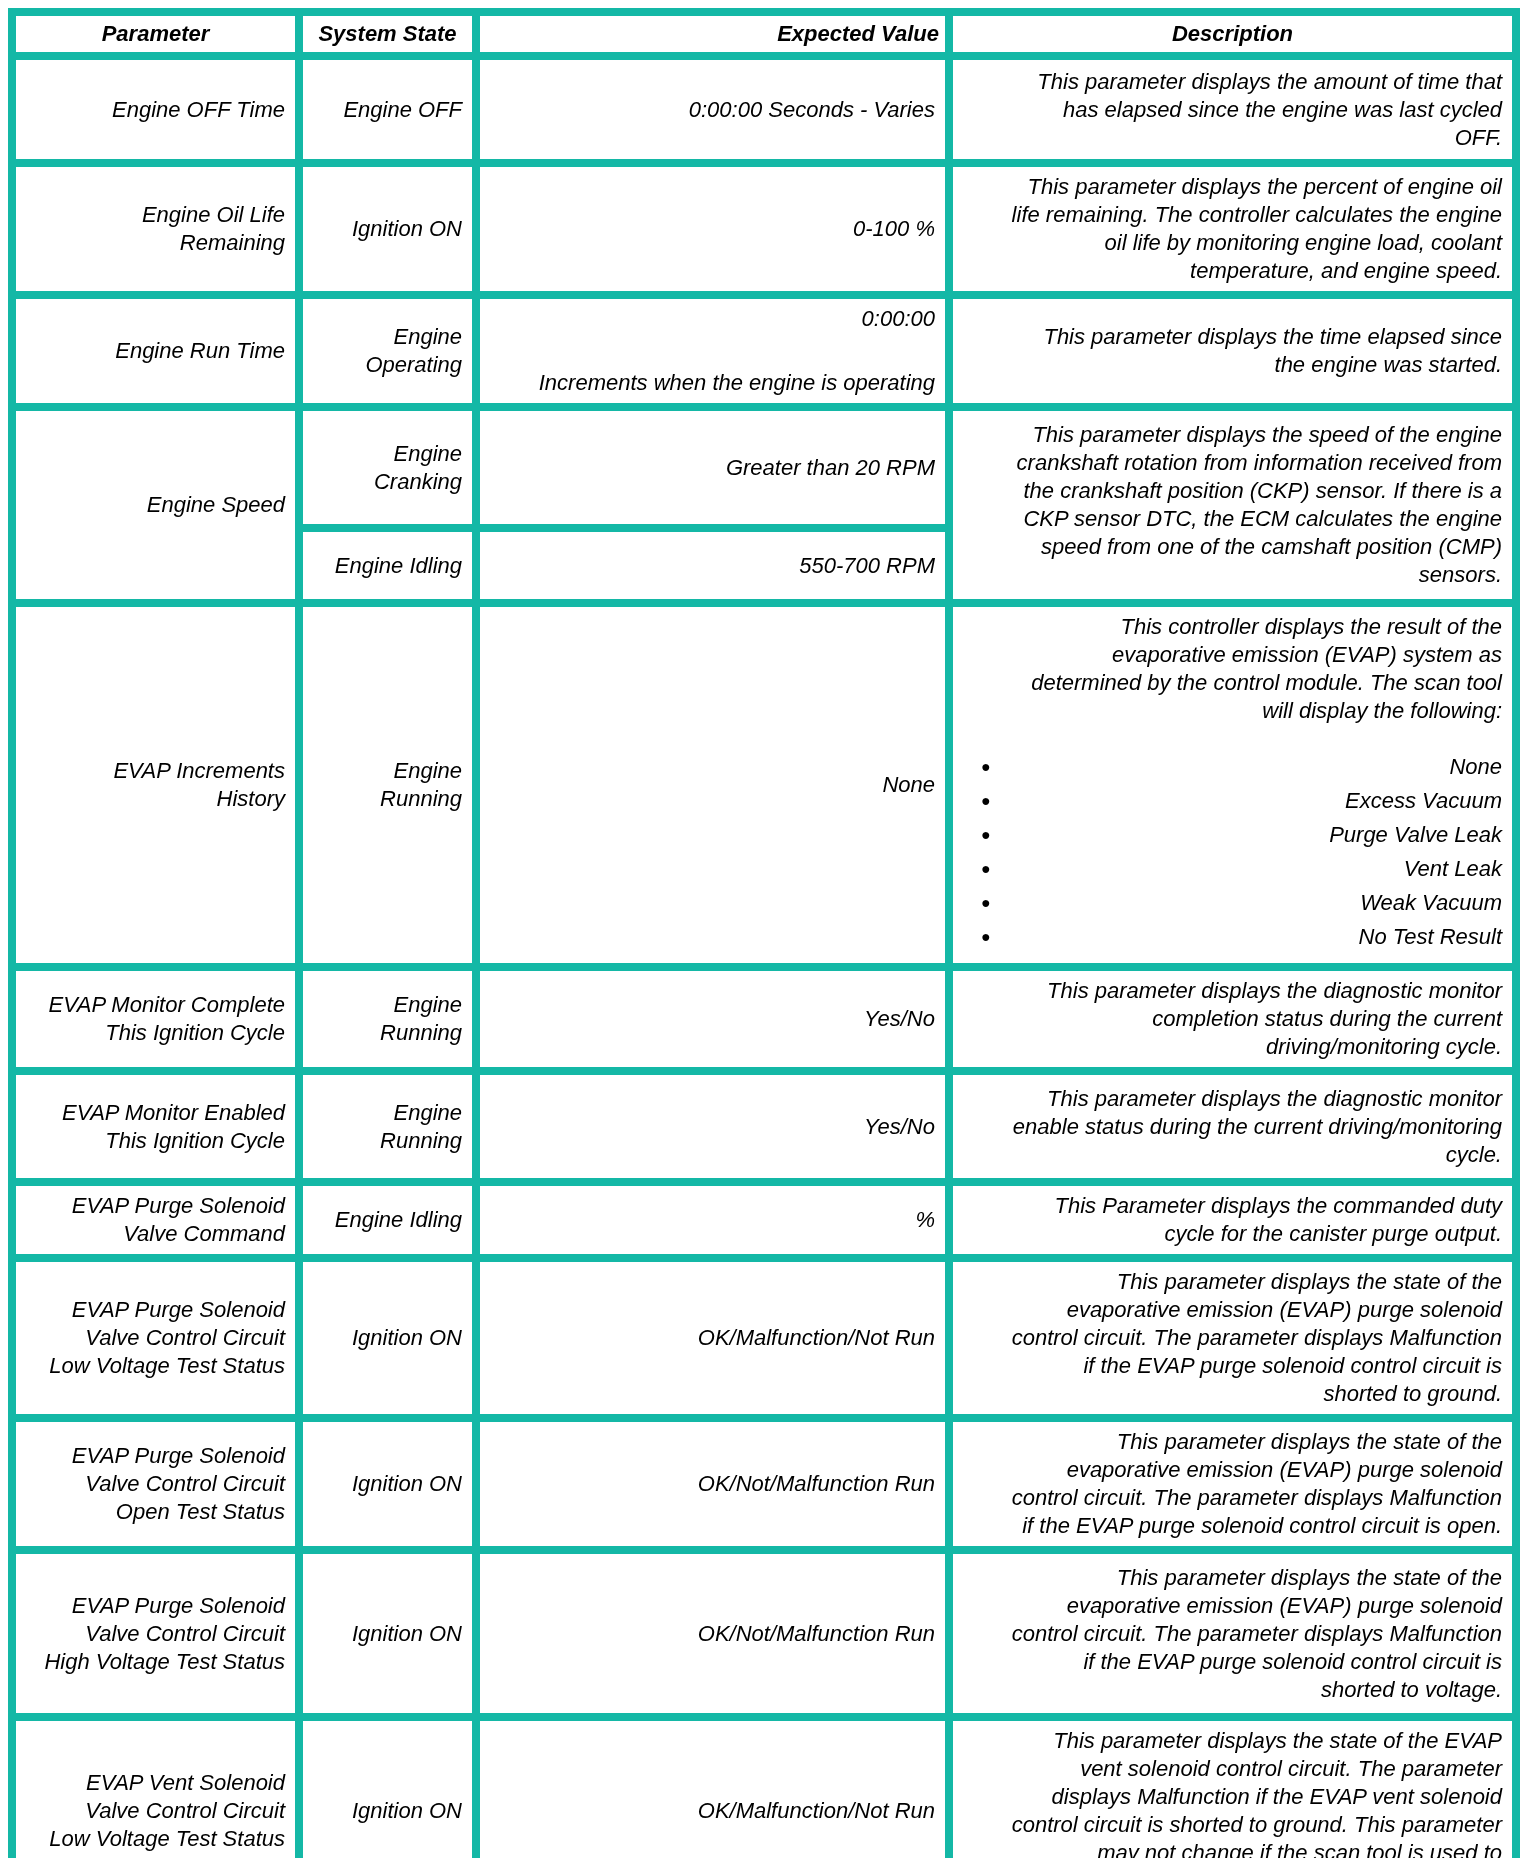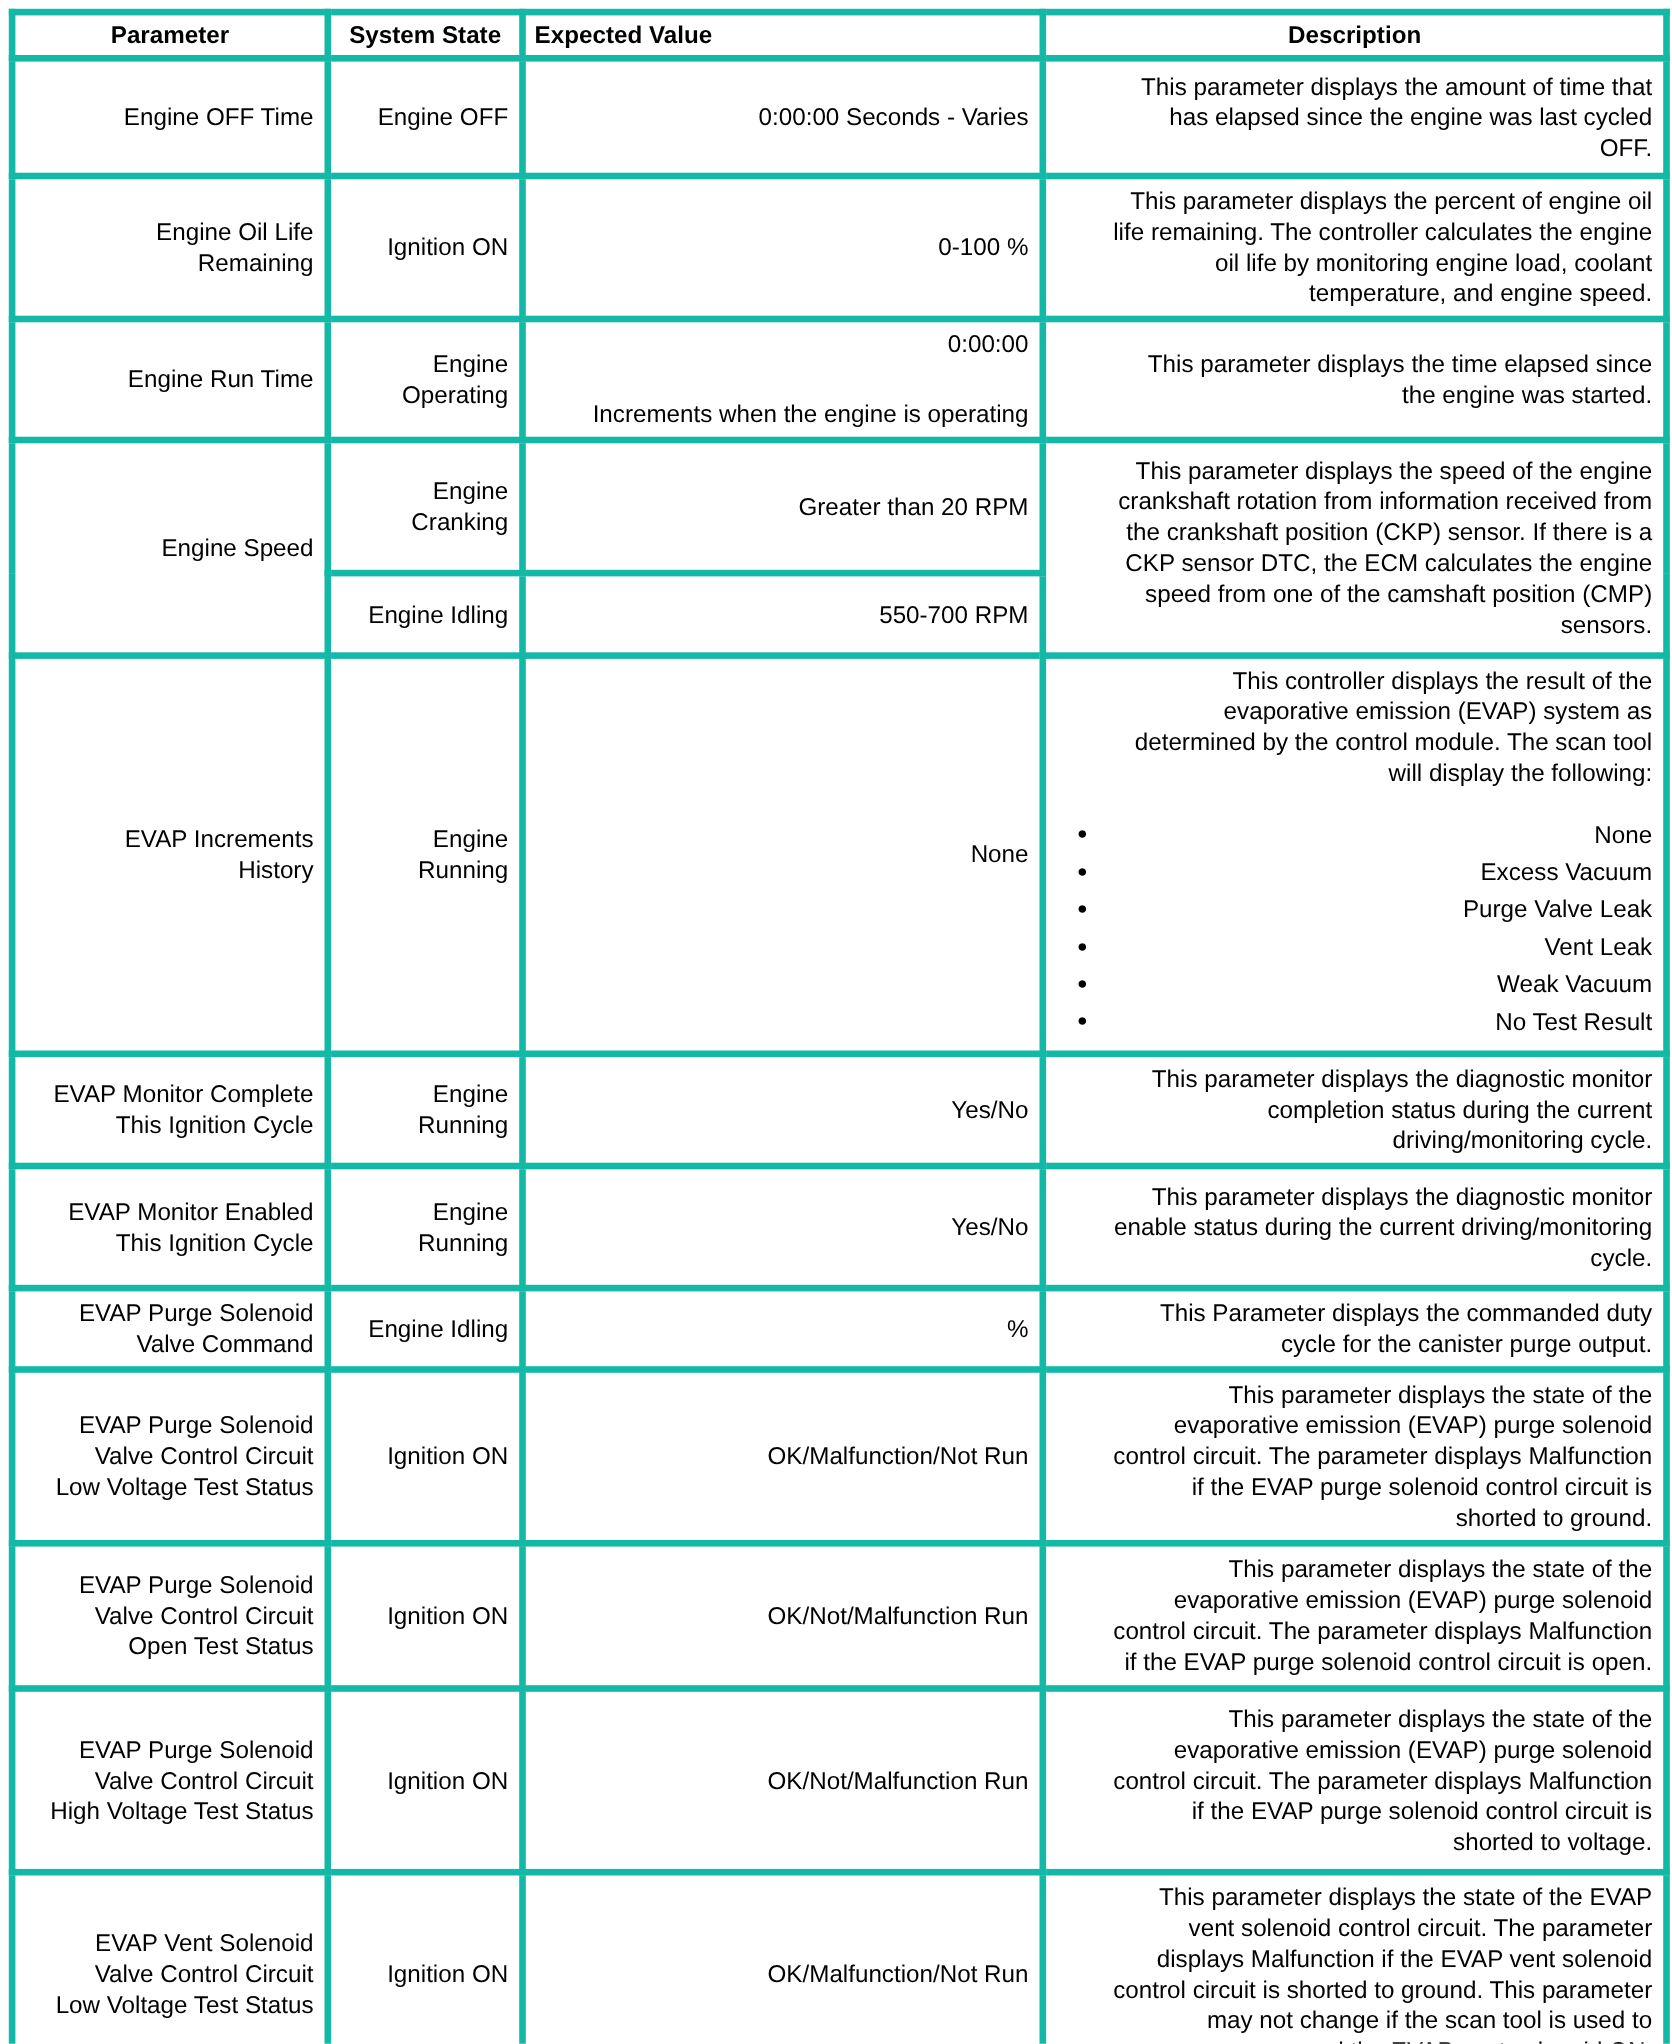--- a/index.html
+++ b/index.html
@@ -21,33 +21,34 @@
     table-layout: fixed;
     width: 1504px;
     height: 1840px;
     border: 6px solid #000000;
   }
   col.c1 { width: 287px; }
   col.c2 { width: 177px; }
   col.c3 { width: 473px; }
   col.c4 { width: 567px; }
   th, td {
-    border: 6px solid #14b8a6;
+    border: 8px solid #14b8a6;
     vertical-align: middle;
     font-size: 22px;
     line-height: 28px;
     padding: 6px 10px;
     overflow: hidden;
+    font-style: italic;
   }
   th {
     font-weight: bold;
     text-align: center;
     padding: 4px 6px;
   }
-  th.left { text-align: left; padding-left: 8px; }
+  th.left { text-align: right; padding-left: 8px; }
   td { text-align: right; }
   td.pre { white-space: pre-line; }
   .val-line2 { margin-top: 36px; }
   .desc-intro { margin: 0; white-space: pre-line; }
   ul.result-list {
     list-style: none;
     margin: 28px 0 0 0;
     padding: 0 0 0 18px;
   }
   ul.result-list li {

